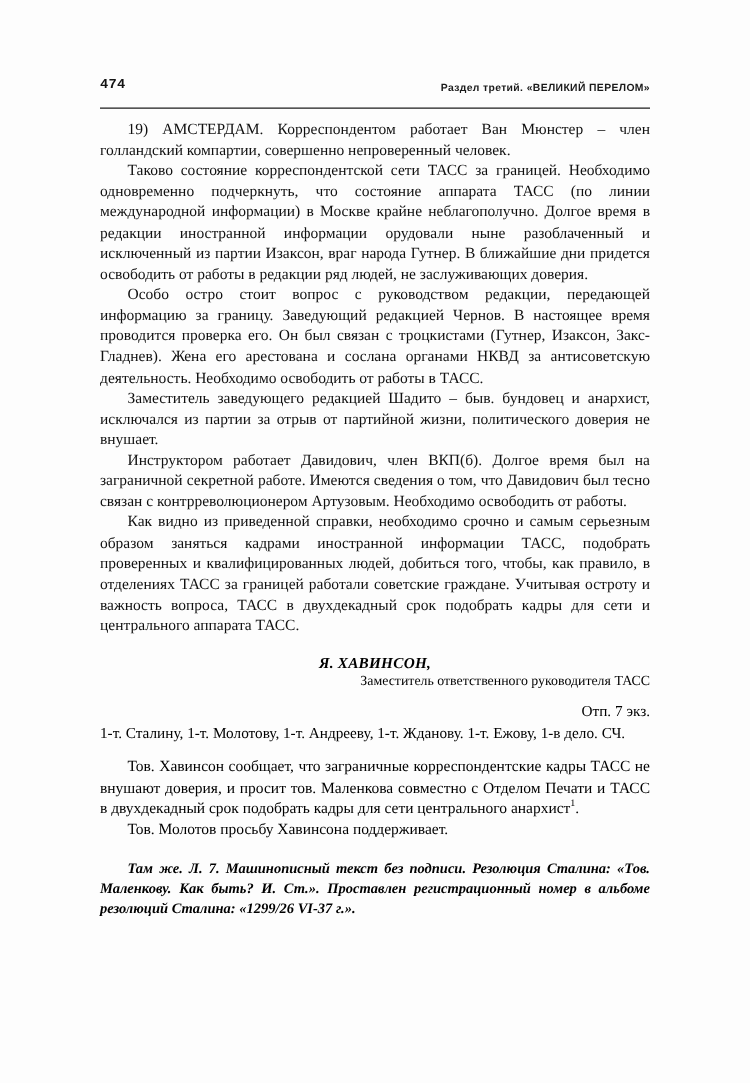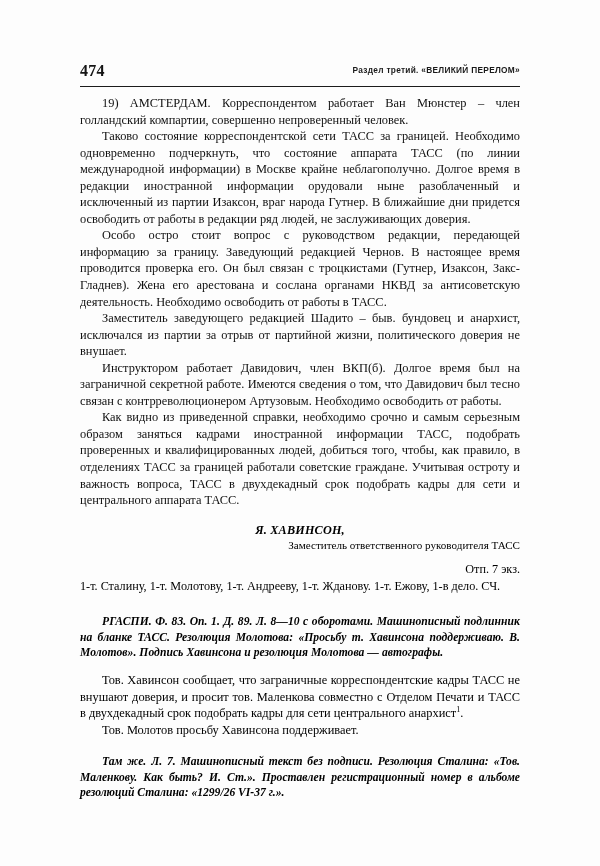--- a/index.html
+++ b/index.html
@@ -28,23 +28,23 @@
     position: absolute;
     left: 80px;
     top: 62px;
     width: 440px;
     height: 20px;
   }
   .folio {
     position: absolute;
     left: 0;
     top: 0;
-    font-family: Liberation Serif, serif;
-    font-weight: bold;
-    font-size: 16px;
+    font-family: Liberation Mono, monospace;
+    font-weight: bold;
+    font-size: 11px;
     letter-spacing: 0.2px;
     color: #141414;
   }
   .head-title {
     position: absolute;
     left: 0;
     right: 0;
     top: 3px;
     text-align: right;
     font-family: "Liberation Sans", "DejaVu Sans", sans-serif;
@@ -184,21 +184,20 @@
     <p class="body">Заместитель заведующего редакцией Шадито – быв. бундовец и анархист, исключался из партии за отрыв от партийной жизни, политического доверия не внушает.</p>
     <p class="body">Инструктором работает Давидович, член ВКП(б). Долгое время был на заграничной секретной работе. Имеются сведения о том, что Давидович был тесно связан с контрреволюционером Артузовым. Необходимо освободить от работы.</p>
     <p class="body">Как видно из приведенной справки, необходимо срочно и самым серьезным образом заняться кадрами иностранной информации ТАСС, подобрать проверенных и квалифицированных людей, добиться того, чтобы, как правило, в отделениях ТАСС за границей работали советские граждане. Учитывая остроту и важность вопроса, ТАСС в двухдекадный срок подобрать кадры для сети и центрального аппарата ТАСС.</p>
 
     <p class="sig-name">Я. ХАВИНСОН,</p>
     <p class="sig-role">Заместитель ответственного руководителя ТАСС</p>
 
     <p class="dist">Отп. 7 экз.</p>
     <p class="dist-list">1-т. Сталину, 1-т. Молотову, 1-т. Андрееву, 1-т. Жданову. 1-т. Ежову, 1-в дело. СЧ.</p>
 
-    <p class="archref">РГАСПИ. Ф. 83. Оп. 1. Д. 89. Л. 8—10 с оборотами. Машинописный подлинник на бланке ТАСС. Резолюция Молотова: «Просьбу т. Хавинсона поддерживаю. В. Молотов». Подпись Хавинсона и резолюция Молотова — автографы.</p>
 
 
     <p class="note-para"><span>Тов. Хавинсон сообщает, что заграничные корреспондентские кадры ТАСС не внушают доверия, и просит тов. Маленкова совместно с Отделом Печати и ТАСС в двухдекадный срок подобрать кадры для сети центрального анархист</span><sup class="fn">1</sup><span>.</span></p>
 
     <p class="note-para2">Тов. Молотов просьбу Хавинсона поддерживает.</p>
 
     <p class="archref2">Там же. Л. 7. Машинописный текст без подписи. Резолюция Сталина: «Тов. Маленкову. Как быть? И. Ст.». Проставлен регистрационный номер в альбоме резолюций Сталина: «1299/26 VI-37 г.».</p>
 
   </div>
 </div>

